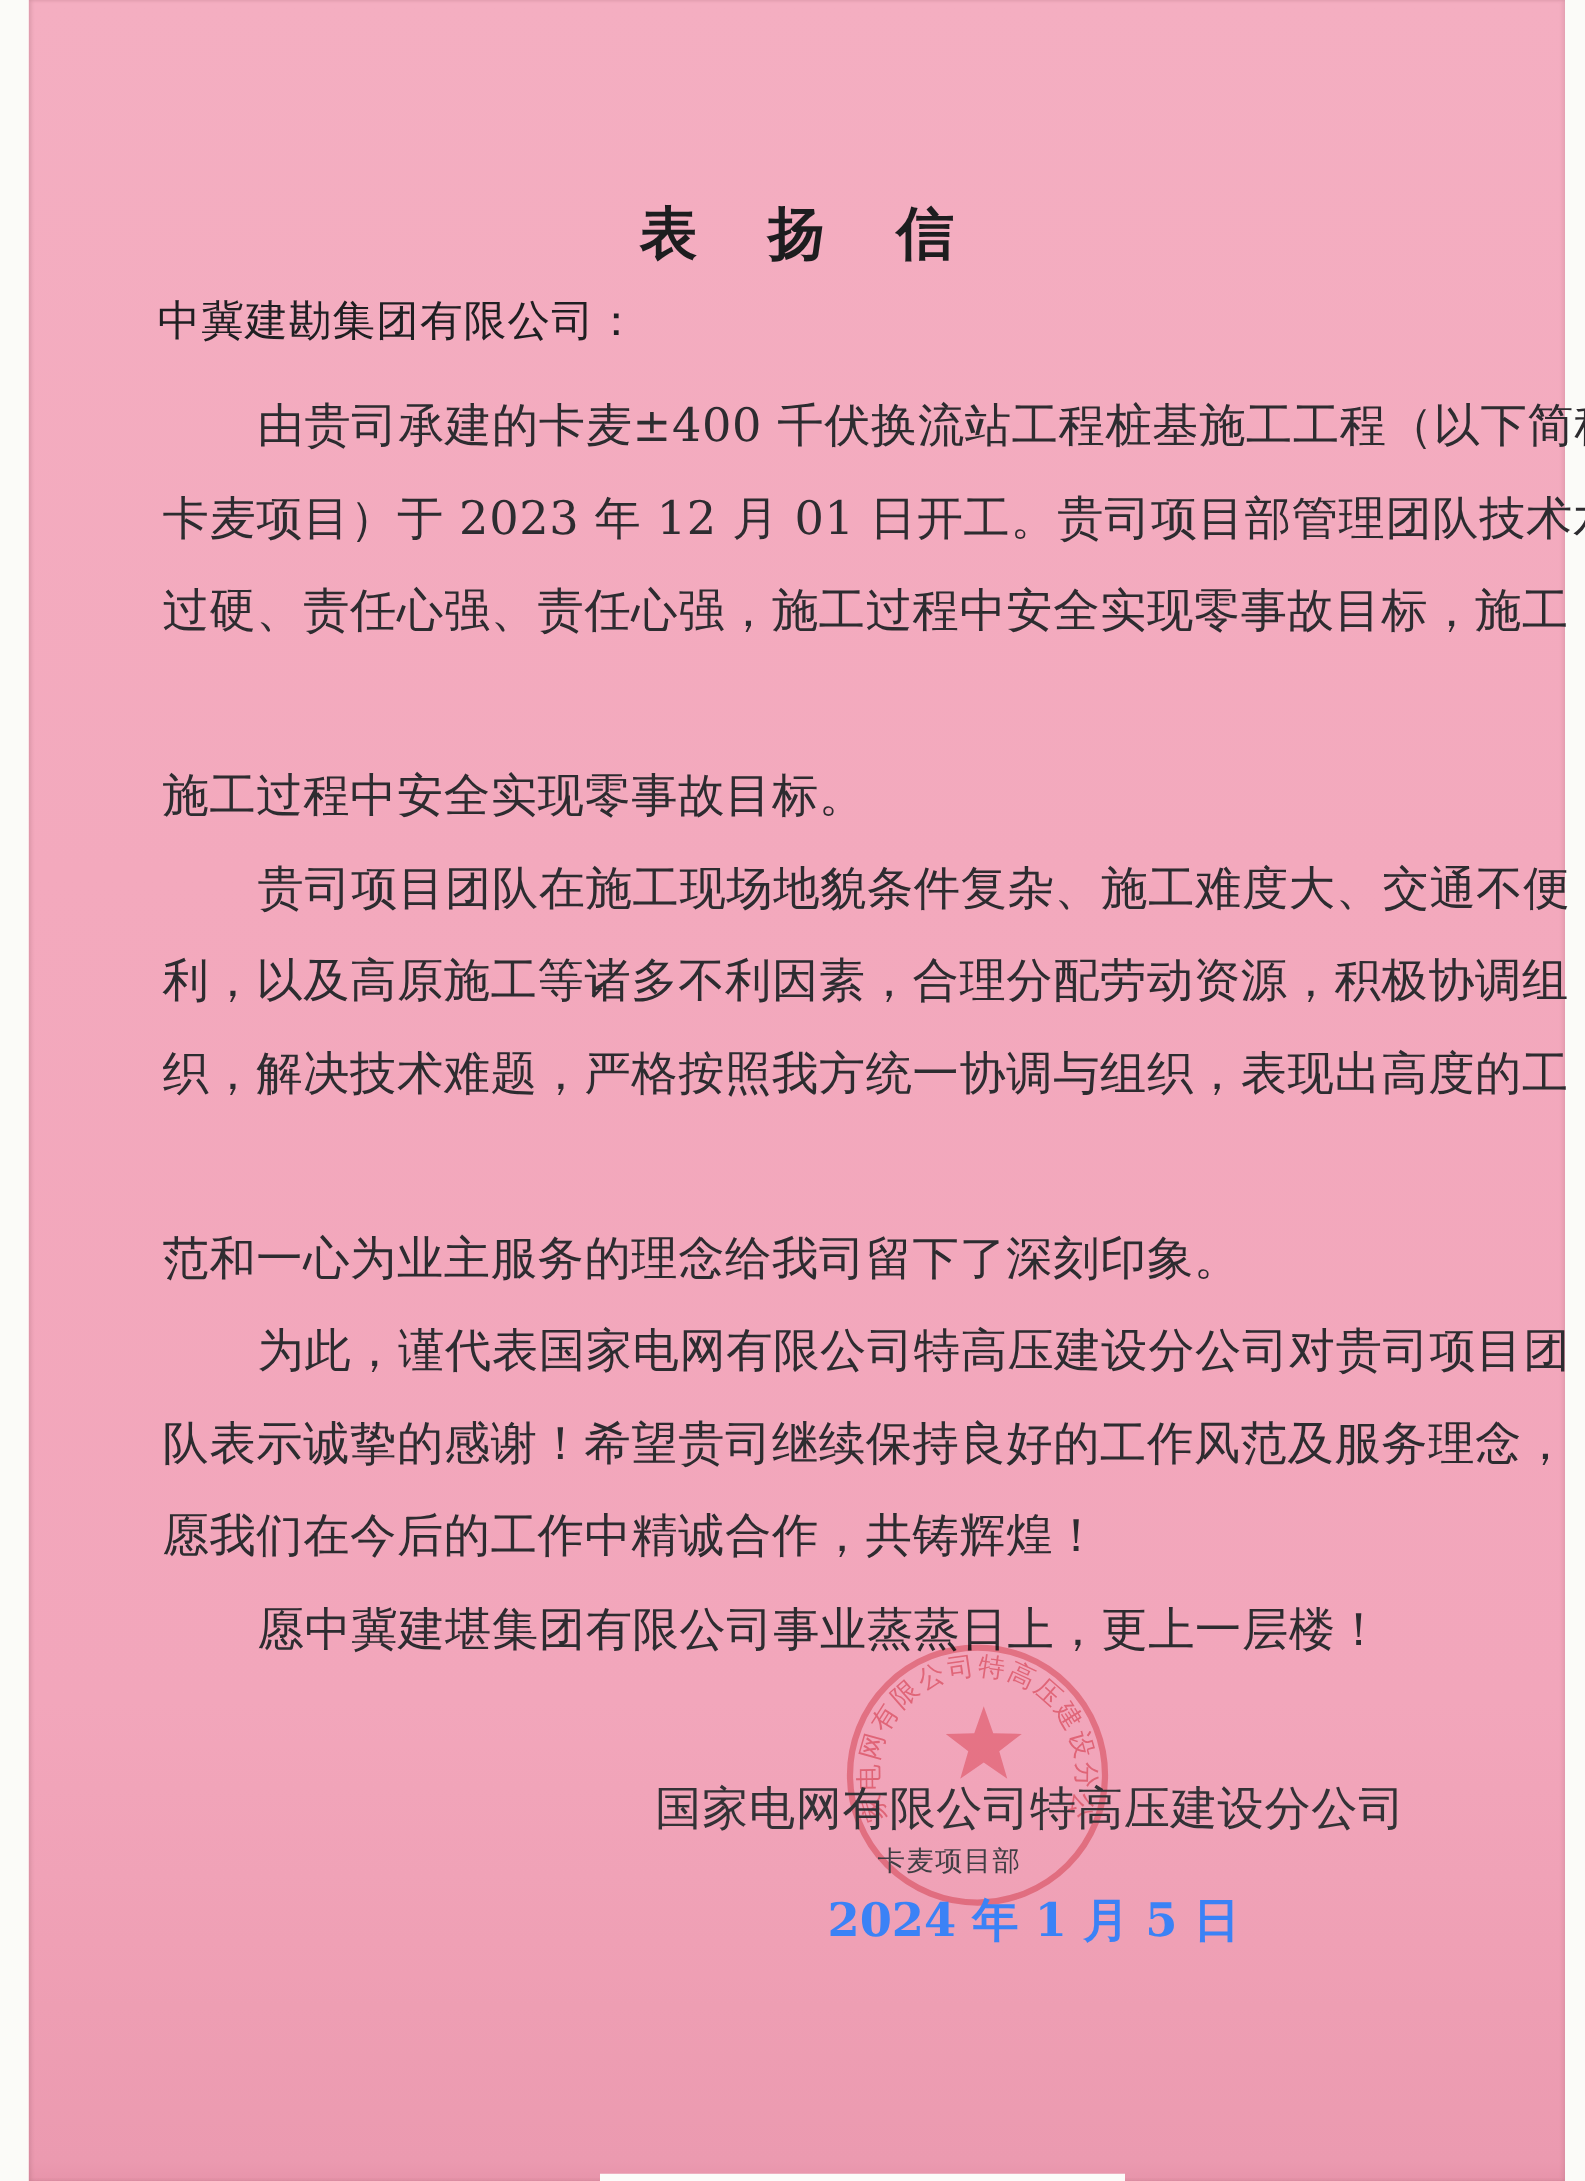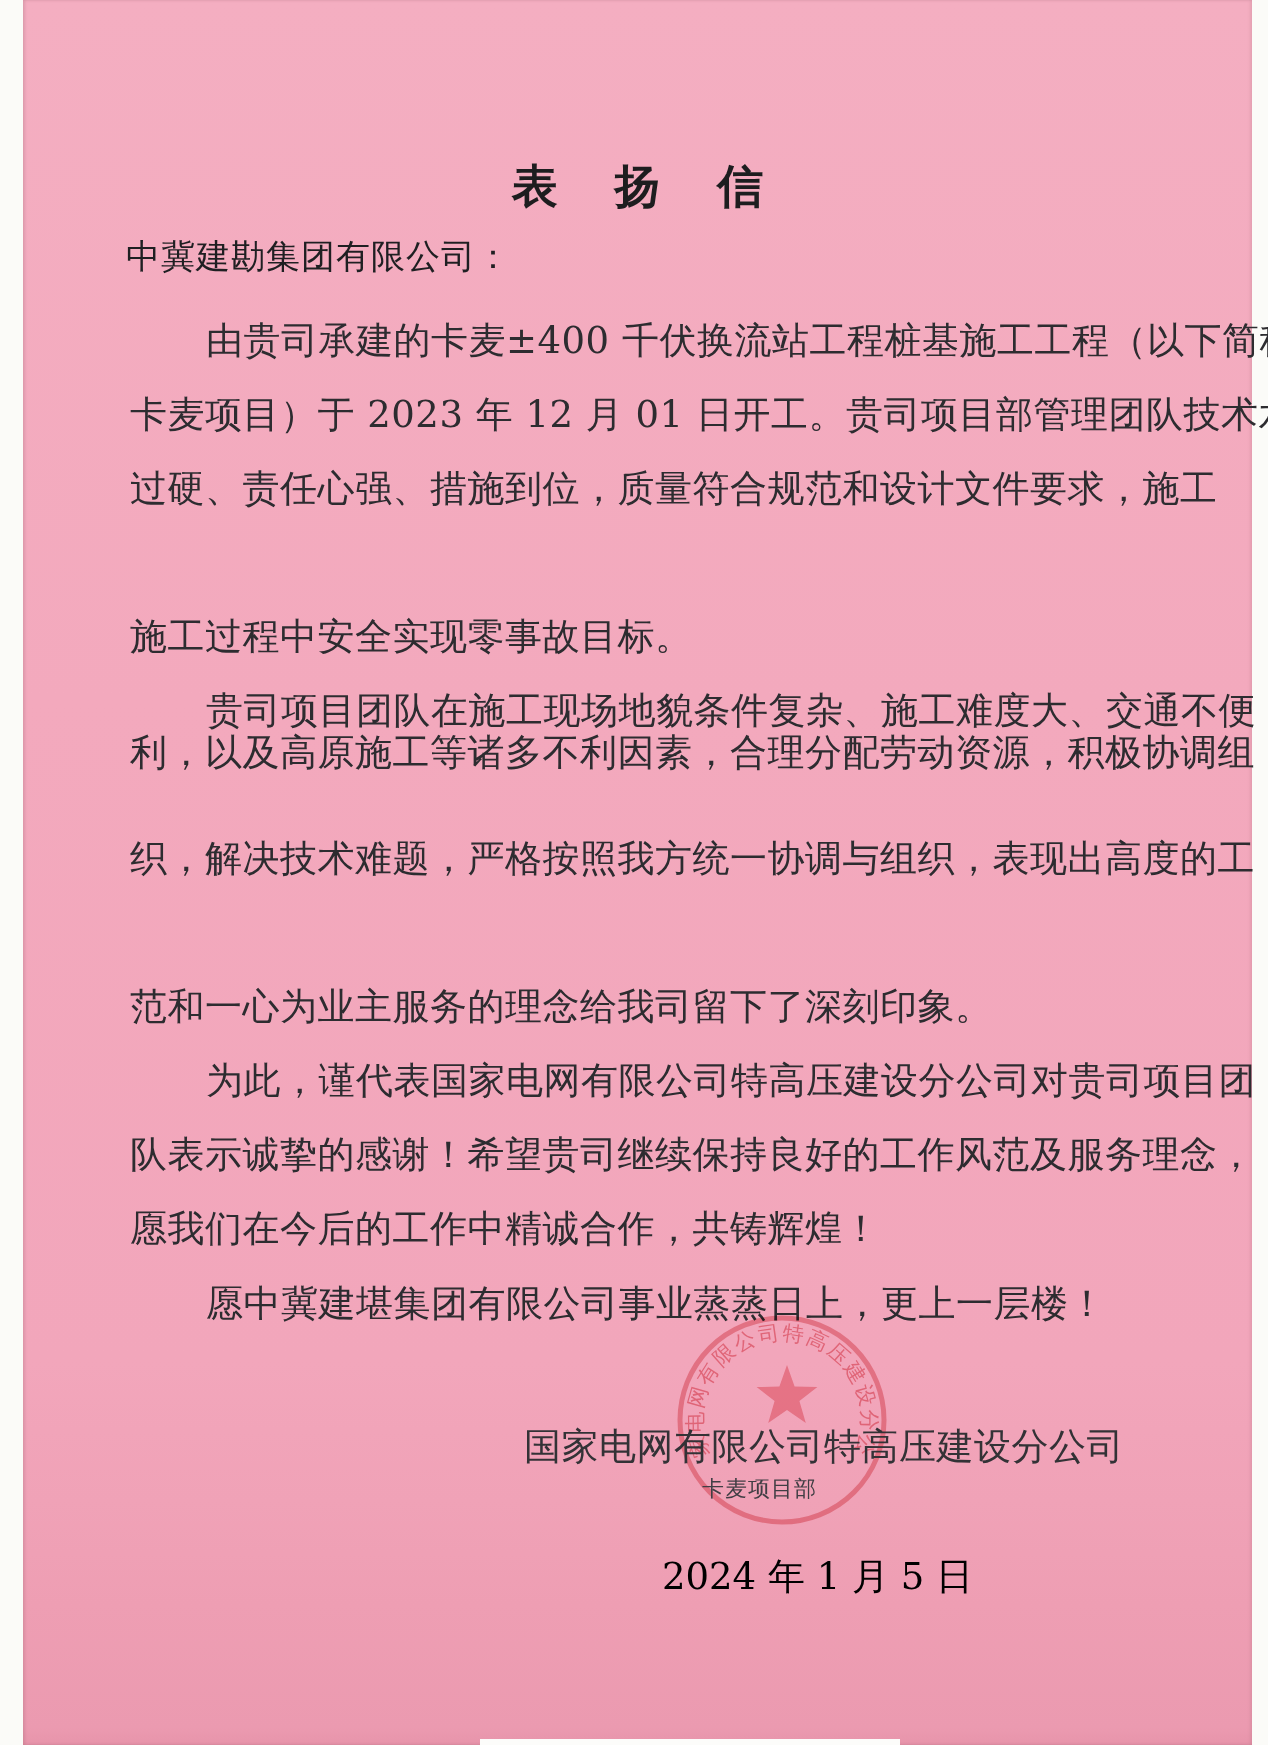--- a/index.html
+++ b/index.html
@@ -43,22 +43,22 @@
   .body-line.indent{padding-left:76px;}
   .sig-company{
     position:absolute;left:524px;top:1422px;
     font-size:37px;color:#333236;letter-spacing:0.5px;white-space:nowrap;
   }
   .sig-dept{
     position:absolute;left:702px;top:1474px;
     font-size:22px;color:#403e44;letter-spacing:1px;white-space:nowrap;
   }
   .sig-date{
-    position:absolute;left:662px;top:1552px;
-    font-size:37px;color:#000000;white-space:nowrap;
+    position:absolute;left:662px;top:1512px;
+    font-size:37px;color:#3b82f6;white-space:nowrap;font-weight:bold;
   }
   .seal{
     position:absolute;left:667px;top:1305px;width:230px;height:230px;
     mix-blend-mode:multiply;opacity:.8;
   }
   .seal text{
     font-family:"DejaVu Sans","Liberation Sans",sans-serif;
     font-size:21px;fill:#e2626f;letter-spacing:2px;
   }
 </style>
@@ -69,24 +69,24 @@
 
   <div class="paper"></div>
   <div class="scan-notch"></div>
 
   <div class="title">表 扬 信</div>
 
   <div class="salutation">中冀建勘集团有限公司：</div>
 
   <div class="body-line indent" style="top:322px">由贵司承建的卡麦±400 千伏换流站工程桩基施工工程（以下简称</div>
   <div class="body-line" style="top:396px">卡麦项目）于 2023 年 12 月 01 日开工。贵司项目部管理团队技术水平</div>
-  <div class="body-line" style="top:470px">过硬、责任心强、措施到位，质量符合规范和设计文件要求，施工</div>
+  <div class="body-line" style="top:470px">过硬、责任心强、责任心强，施工过程中安全实现零事故目标，施工</div>
   <div class="body-line" style="top:618px">施工过程中安全实现零事故目标。</div>
   <div class="body-line indent" style="top:692px">贵司项目团队在施工现场地貌条件复杂、施工难度大、交通不便</div>
-  <div class="body-line" style="top:734px">利，以及高原施工等诸多不利因素，合理分配劳动资源，积极协调组</div>
+  <div class="body-line" style="top:766px">利，以及高原施工等诸多不利因素，合理分配劳动资源，积极协调组</div>
   <div class="body-line" style="top:840px">织，解决技术难题，严格按照我方统一协调与组织，表现出高度的工</div>
   <div class="body-line" style="top:988px">范和一心为业主服务的理念给我司留下了深刻印象。</div>
   <div class="body-line indent" style="top:1062px">为此，谨代表国家电网有限公司特高压建设分公司对贵司项目团</div>
   <div class="body-line" style="top:1136px">队表示诚挚的感谢！希望贵司继续保持良好的工作风范及服务理念，</div>
   <div class="body-line indent" style="top:1285px">愿中冀建堪集团有限公司事业蒸蒸日上，更上一层楼！</div>
   <div class="body-line" style="top:1210px">愿我们在今后的工作中精诚合作，共铸辉煌！</div>
 
   <svg class="seal" viewBox="0 0 230 230">
     <circle cx="115" cy="115" r="102" fill="none" stroke="#e4767f" stroke-width="5" opacity="0.75"></circle>
     <defs>

